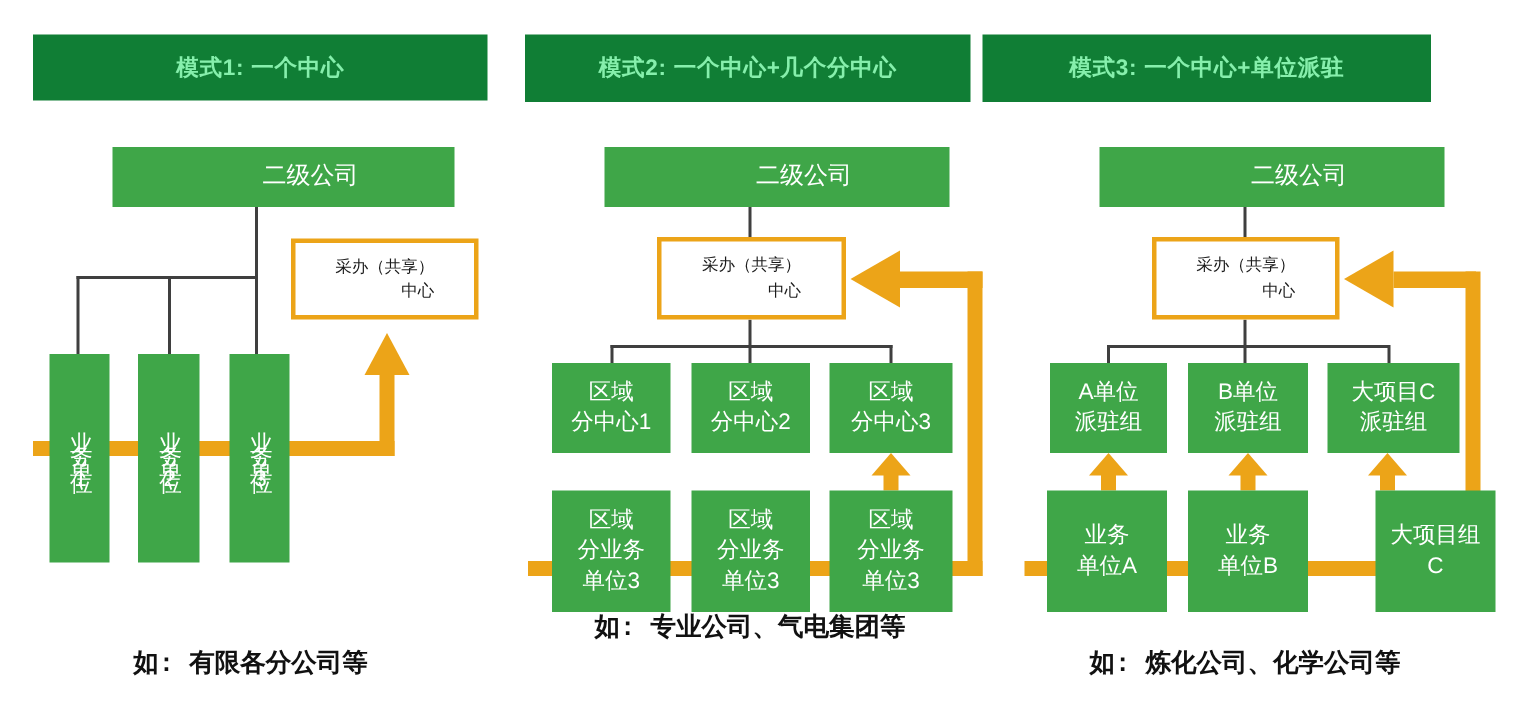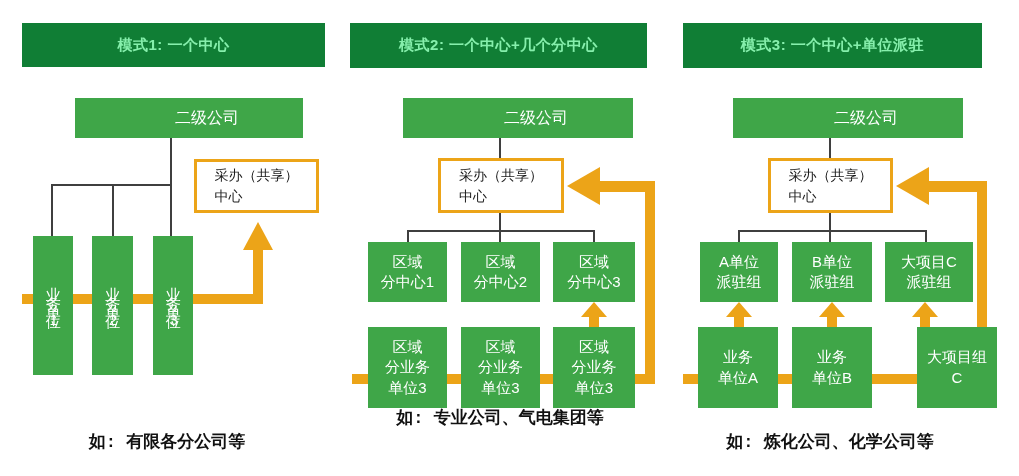--- a/index.html
+++ b/index.html
@@ -14,22 +14,22 @@
     justify-content:center; z-index:3; letter-spacing:0.5px;
   }
   .gbox {
     position:absolute; background:var(--green,#3fa648); color:#ffffff;
     font-size:15px; line-height:1.35; display:flex; align-items:center;
     justify-content:center; text-align:center; white-space:pre-line; z-index:2;
   }
   .company { font-size:16px;padding-left:36px; }
   .cbox {
     position:absolute; background:#ffffff; border:3px solid var(--orange,#eca418);
-    color:#1a1a1a; font-size:14px; line-height:1.5; display:flex;
-    align-items:center; justify-content:center; text-align:left;
+    color:#1a1a1a; font-size:11px; line-height:1.5; display:flex;
+    align-items:center; justify-content:center; text-align:right;
     white-space:pre-line; z-index:3; box-sizing:border-box;
   }
   .vtext span {
     writing-mode:vertical-lr; text-orientation:upright; letter-spacing:9px;
   }
   .kline { position:absolute; background:#3f3f3f; z-index:1; }
   .obar  { position:absolute; background:var(--orange,#eca418); z-index:1; }
   .tri   { position:absolute; width:0; height:0; z-index:1; }
   .tri-up    { border-left:15px solid transparent; border-right:15px solid transparent; border-bottom:28px solid var(--orange,#eca418); }
   .tri-up-sm { border-left:13px solid transparent; border-right:13px solid transparent; border-bottom:15px solid var(--orange,#eca418); }
@@ -117,21 +117,21 @@
     <div class="obar" style="left:352px;top:374px;width:303px;height:10px"></div>
     <div class="obar" style="left:645px;top:181px;width:10px;height:203px"></div>
     <div class="obar" style="left:600px;top:181px;width:55px;height:11px"></div>
     <div class="tri tri-left" style="left:567px;top:167px"></div>
 
     <div class="caption" style="left:350px;top:406px;width:300px">如: 专业公司、气电集团等</div>
   </section>
 
   
   <section>
-    <div class="hdr" style="left:683px;top:23px;width:299px;height:45px">模式3: 一个中心+单位派驻</div>
+    <div class="hdr" style="left:655px;top:23px;width:299px;height:45px">模式3: 一个中心+单位派驻</div>
 
     <div class="gbox company" style="left:733px;top:98px;width:194px;height:40px">二级公司</div>
 
     <div class="kline" style="left:829px;top:138px;width:2px;height:20px"></div>
 
     <div class="cbox" style="left:768px;top:158px;width:125px;height:55px">采办（共享）
 中心</div>
 
     
     <div class="kline" style="left:829px;top:213px;width:2px;height:17px"></div>

